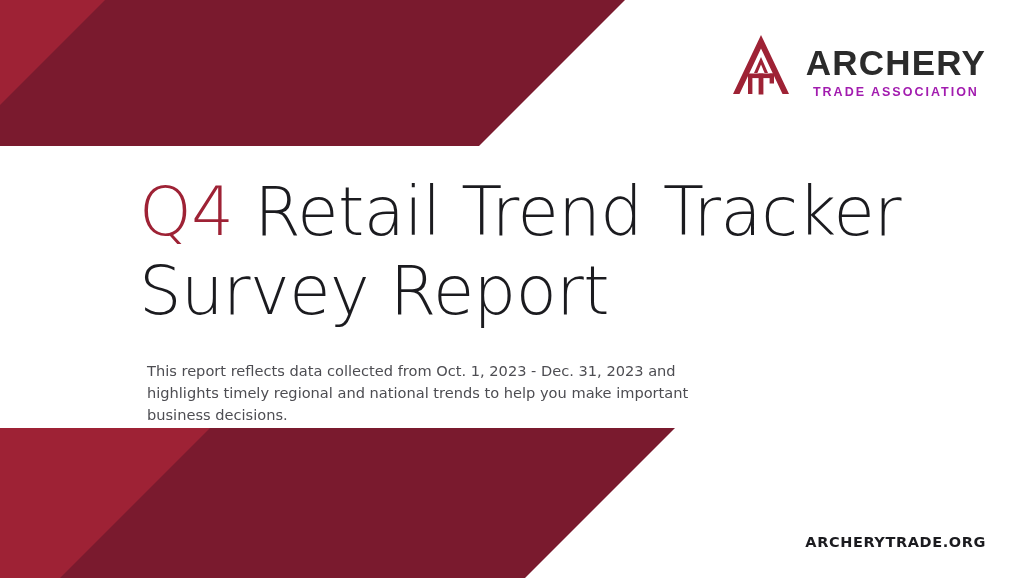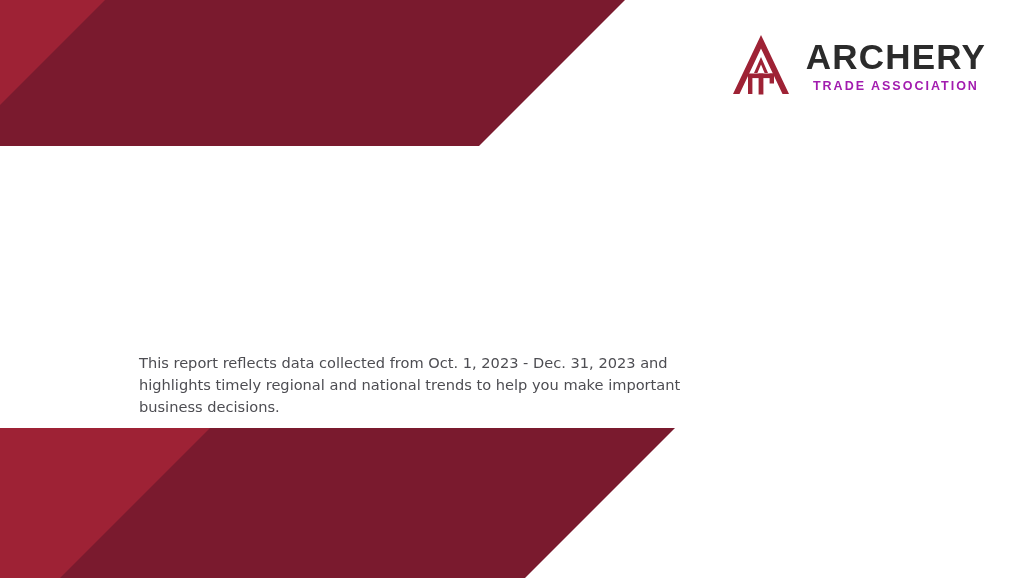--- a/index.html
+++ b/index.html
@@ -64,21 +64,21 @@
     transform: skewX(-45deg);
     transform-origin: bottom left;
   }
 
   
   .logo-lockup {
     position: absolute;
     right: 38px;
     top: 32px;
     display: flex;
-    align-items: center;
+    align-items: flex-end;
     gap: 14px;
   }
   .logo-mark {
     width: 62px;
     height: 66px;
     display: block;
   }
   .logo-words {
     display: flex;
     flex-direction: column;
@@ -128,21 +128,21 @@
   .subtitle {
     position: absolute;
     left: 139px;
     top: 352px;
     width: 575px;
     font-family: "DejaVu Sans", sans-serif;
     font-size: 14.6px;
     font-weight: 400;
     line-height: 1.52;
     color: #4d4d52;
-    margin: 0;
+    margin: 8px;
   }
 
   
   .footer-url {
     position: absolute;
     right: 38px;
     bottom: 28px;
     font-family: "DejaVu Sans", sans-serif;
     font-size: 14.5px;
     font-weight: bold;
@@ -176,17 +176,21 @@
 
         <rect x="39.6" y="41.5" width="4.4" height="10" fill="#9E2235"></rect>
       </svg>
     </span>
     <span class="logo-words">
       <span class="logo-name">ARCHERY</span>
       <span class="logo-tag">TRADE ASSOCIATION</span>
     </span>
   </div>
 
+  <div class="headline-block">
+    <h1 class="headline"><span class="accent">Q4</span><span> Retail Trend Tracker</span><br><span>Survey Report</span></h1>
+  </div>
 
   <p class="subtitle">This report reflects data collected from Oct. 1, 2023 - Dec. 31, 2023 and highlights timely regional and national trends to help you make important business decisions.</p>
 
+  <div class="footer-url">ARCHERYTRADE.ORG</div>
 
 </div>
 
 </body></html>

